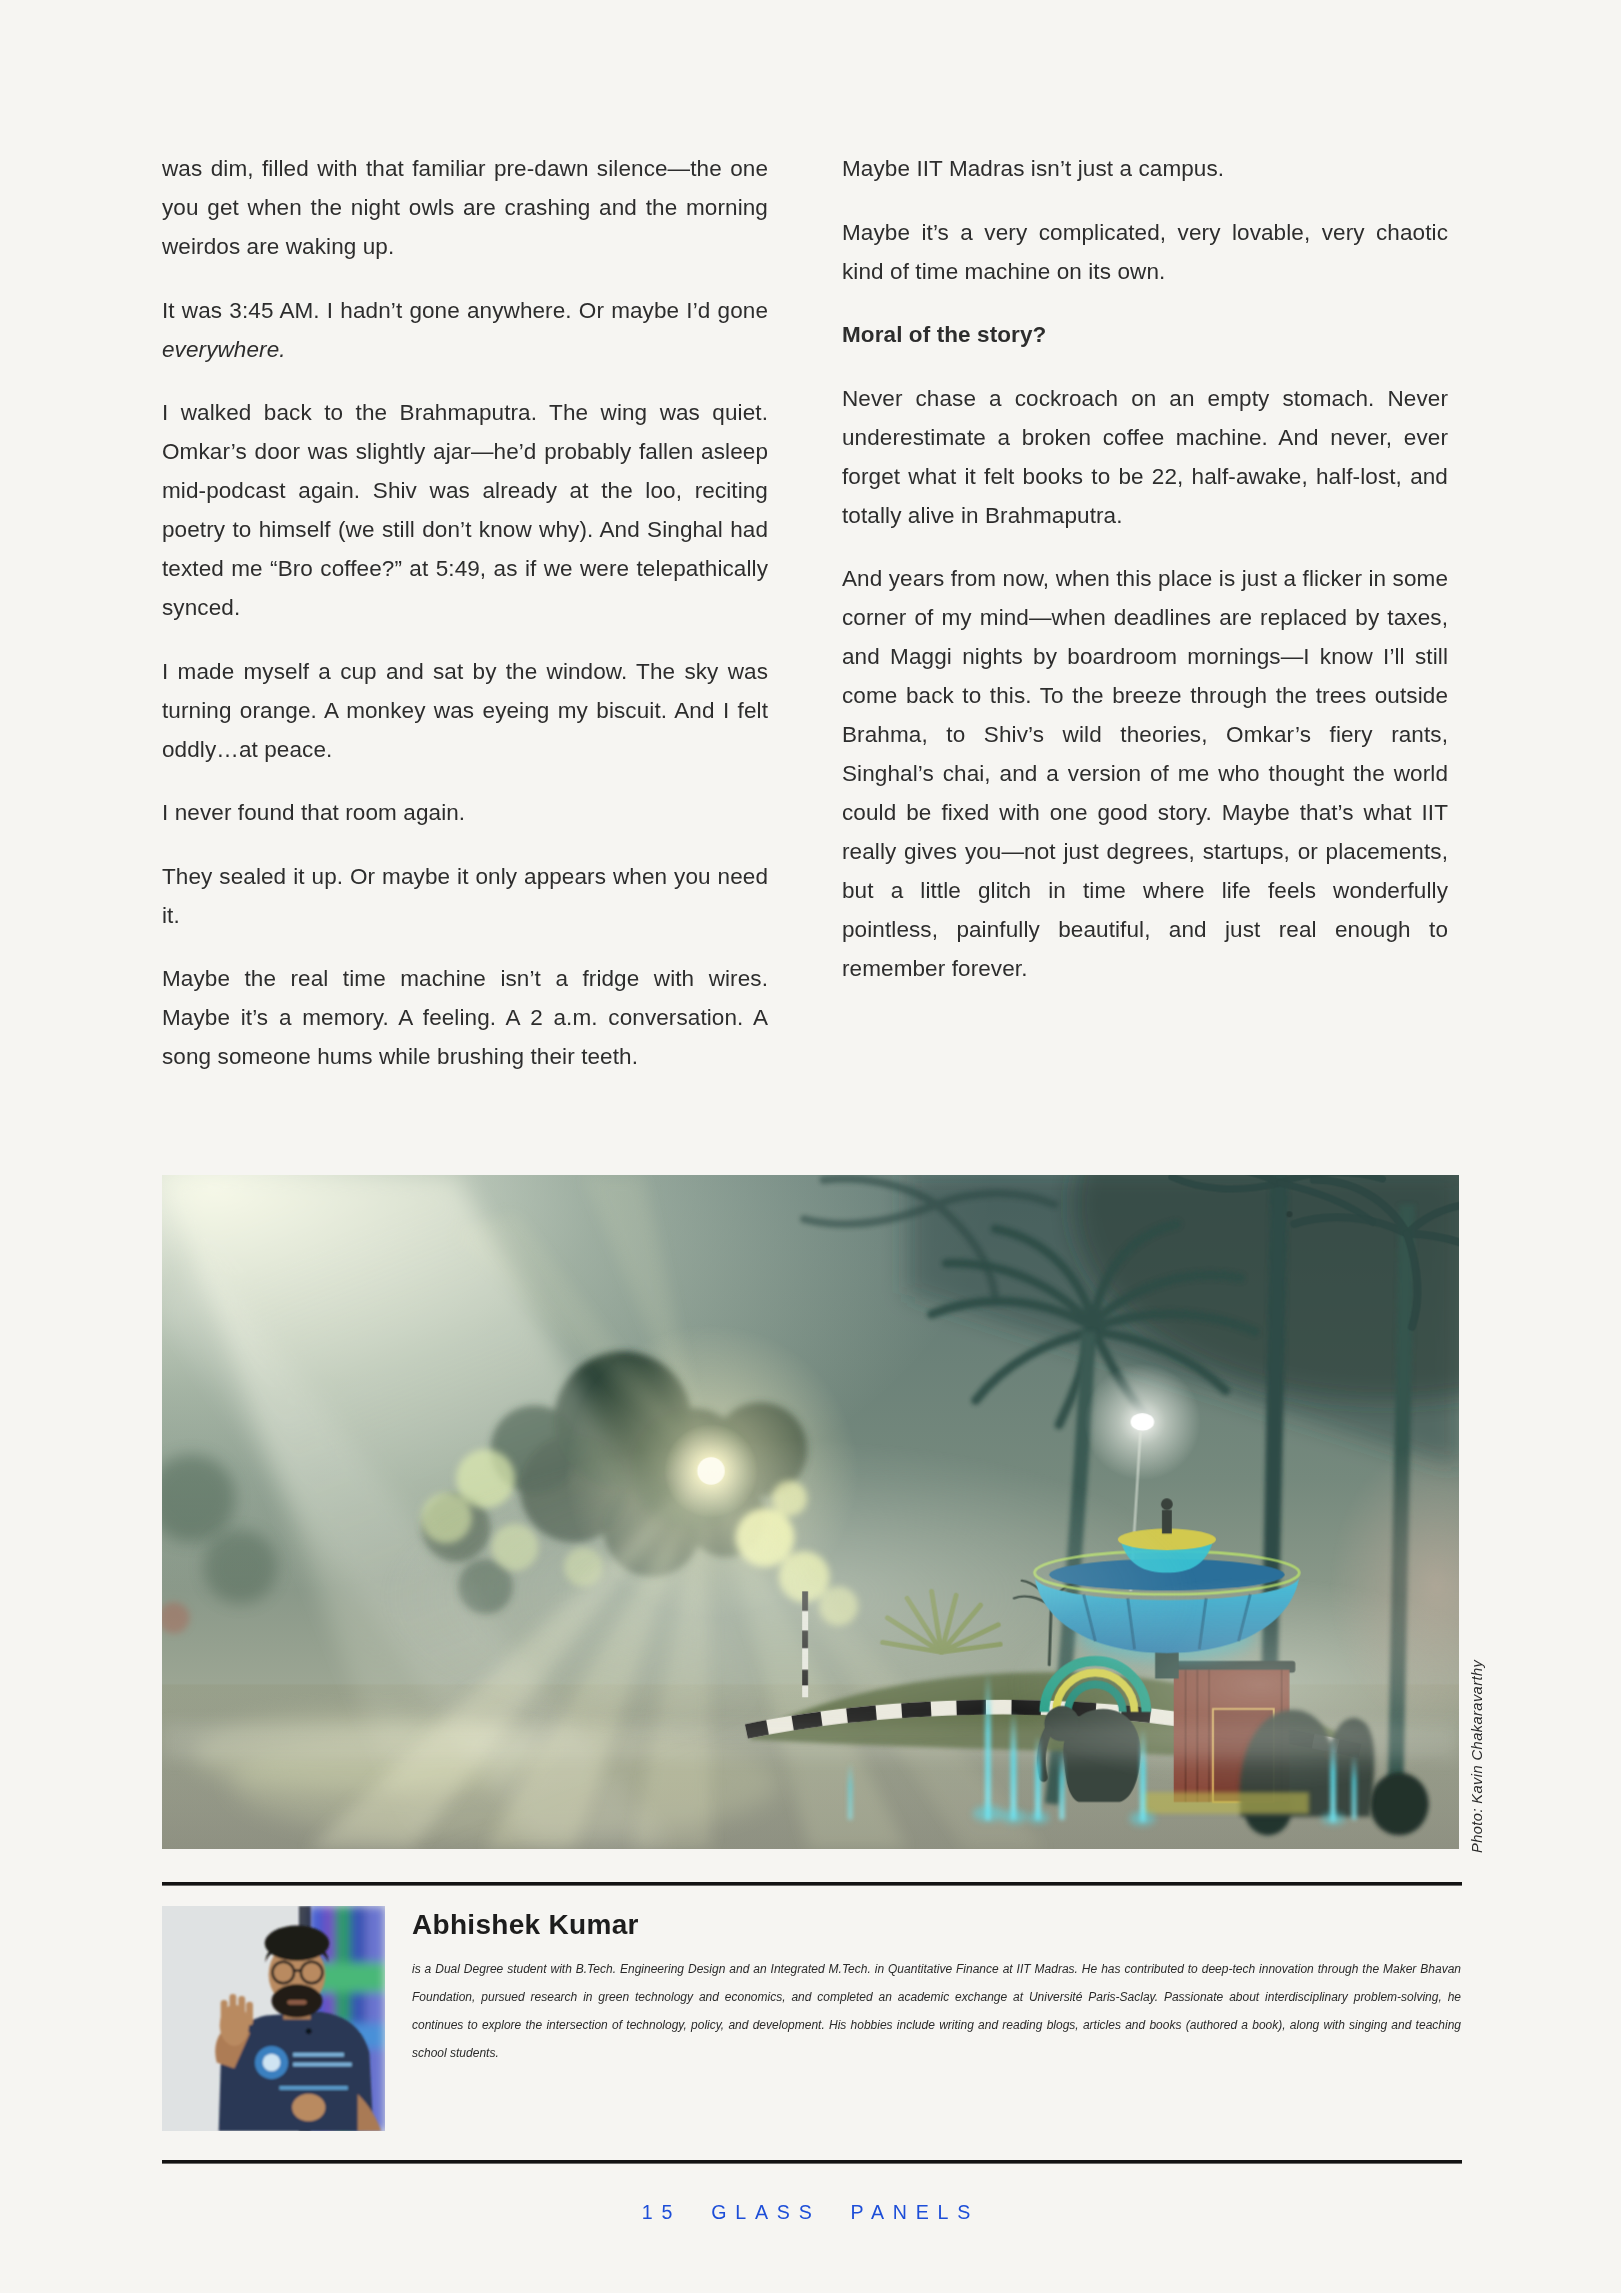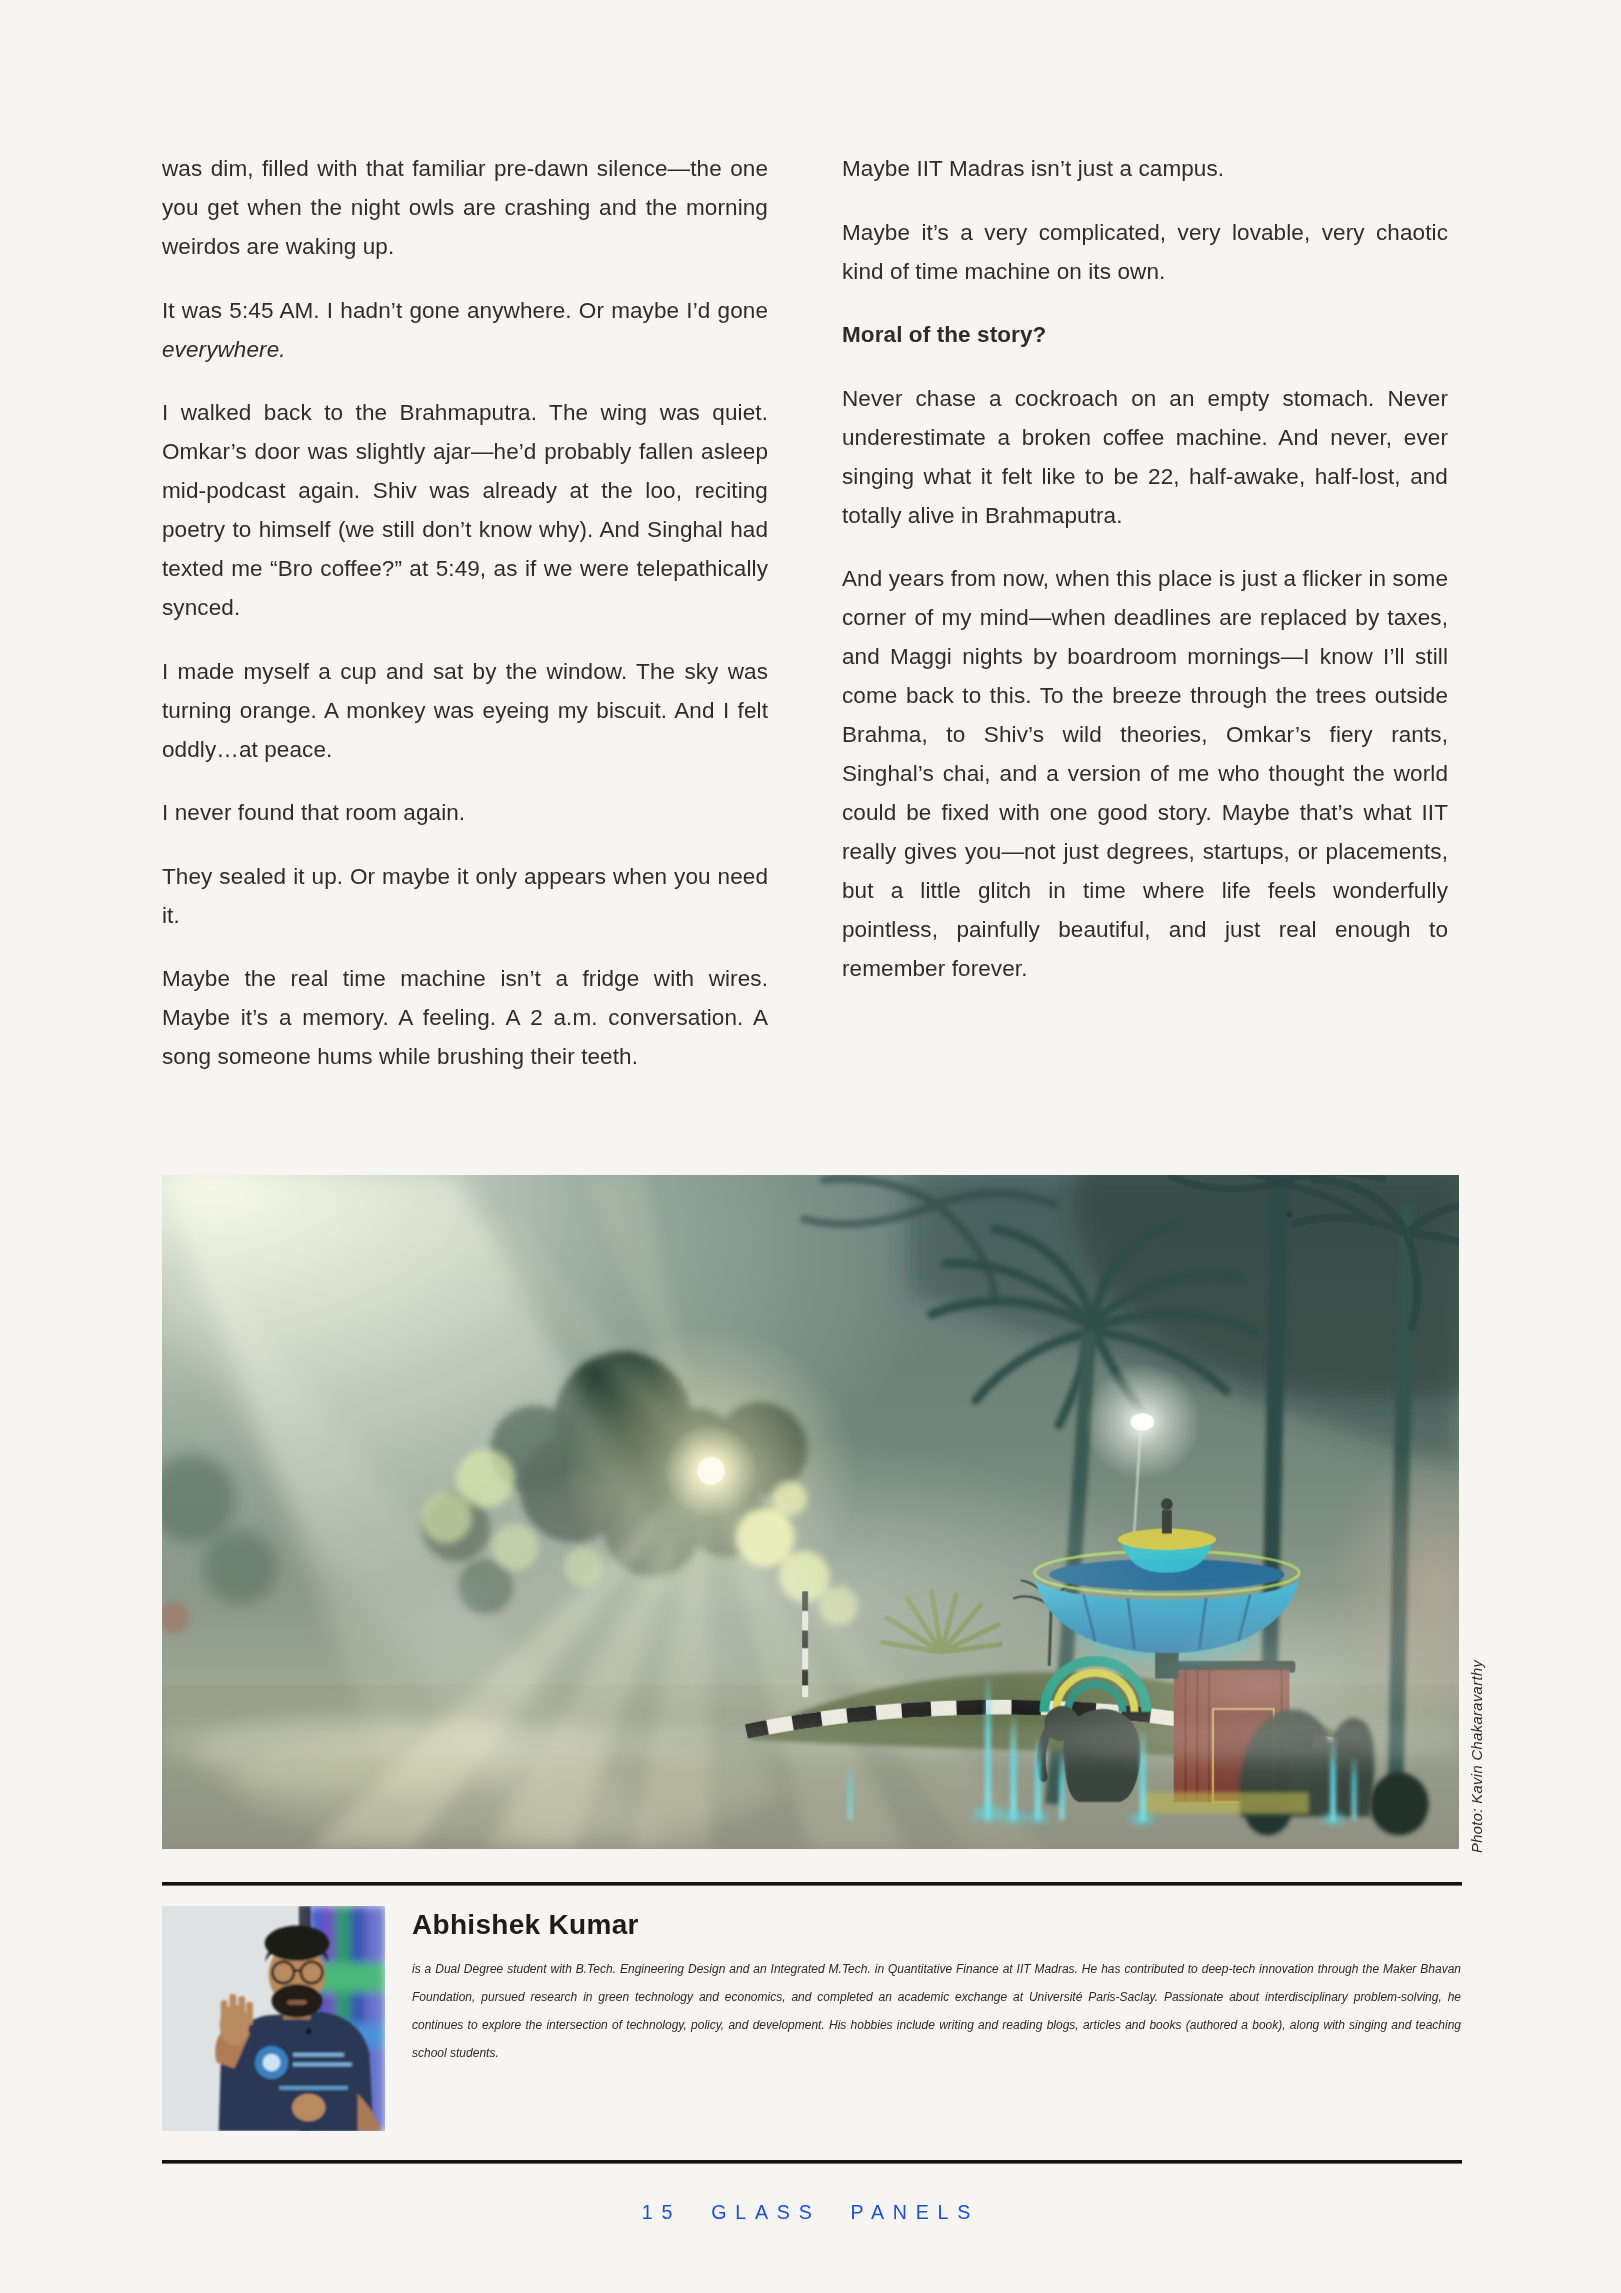--- a/index.html
+++ b/index.html
@@ -96,32 +96,32 @@
   }
 </style>
 </head>
 <body>
 
 <div>
 
   <div class="columns">
     <div class="col">
       <p>was dim, filled with that familiar pre-dawn silence—the one you get when the night owls are crashing and the morning weirdos are waking up.</p>
-      <p><span>It was 5:45 AM. I hadn’t gone anywhere. Or maybe I’d gone </span><span class="em">everywhere.</span></p>
+      <p><span>It was 3:45 AM. I hadn’t gone anywhere. Or maybe I’d gone </span><span class="em">everywhere.</span></p>
       <p>I walked back to the Brahmaputra. The wing was quiet. Omkar’s door was slightly ajar—he’d probably fallen asleep mid-podcast again. Shiv was already at the loo, reciting poetry to himself (we still don’t know why). And Singhal had texted me “Bro coffee?” at 5:49, as if we were telepathically synced.</p>
       <p>I made myself a cup and sat by the window. The sky was turning orange. A monkey was eyeing my biscuit. And I felt oddly…at peace.</p>
       <p class="single">I never found that room again.</p>
       <p>They sealed it up. Or maybe it only appears when you need it.</p>
       <p>Maybe the real time machine isn’t a fridge with wires. Maybe it’s a memory. A feeling. A 2 a.m. conversation. A song someone hums while brushing their teeth.</p>
     </div>
     <div class="col">
       <p class="single">Maybe IIT Madras isn’t just a campus.</p>
       <p>Maybe it’s a very complicated, very lovable, very chaotic kind of time machine on its own.</p>
       <p class="bold-head">Moral of the story?</p>
-      <p>Never chase a cockroach on an empty stomach. Never underestimate a broken coffee machine. And never, ever singing what it felt like to be 22, half-awake, half-lost, and totally alive in Brahmaputra.</p>
+      <p>Never chase a cockroach on an empty stomach. Never underestimate a broken coffee machine. And never, ever forget what it felt books to be 22, half-awake, half-lost, and totally alive in Brahmaputra.</p>
       <p>And years from now, when this place is just a flicker in some corner of my mind—when deadlines are replaced by taxes, and Maggi nights by boardroom mornings—I know I’ll still come back to this. To the breeze through the trees outside Brahma, to Shiv’s wild theories, Omkar’s fiery rants, Singhal’s chai, and a version of me who thought the world could be fixed with one good story. Maybe that’s what IIT really gives you—not just degrees, startups, or placements, but a little glitch in time where life feels wonderfully pointless, painfully beautiful, and just real enough to remember forever.</p>
     </div>
   </div>
 
   <div class="photo-wrap">
     <svg width="1297" height="674" viewBox="0 0 1323 688" preserveAspectRatio="none" xmlns="http://www.w3.org/2000/svg">
       <defs>
         <linearGradient id="skyG" x1="0" y1="0" x2="0" y2="1">
           <stop offset="0" stop-color="#5d7672"></stop>
             <stop offset="0.45" stop-color="#75897d"></stop>

